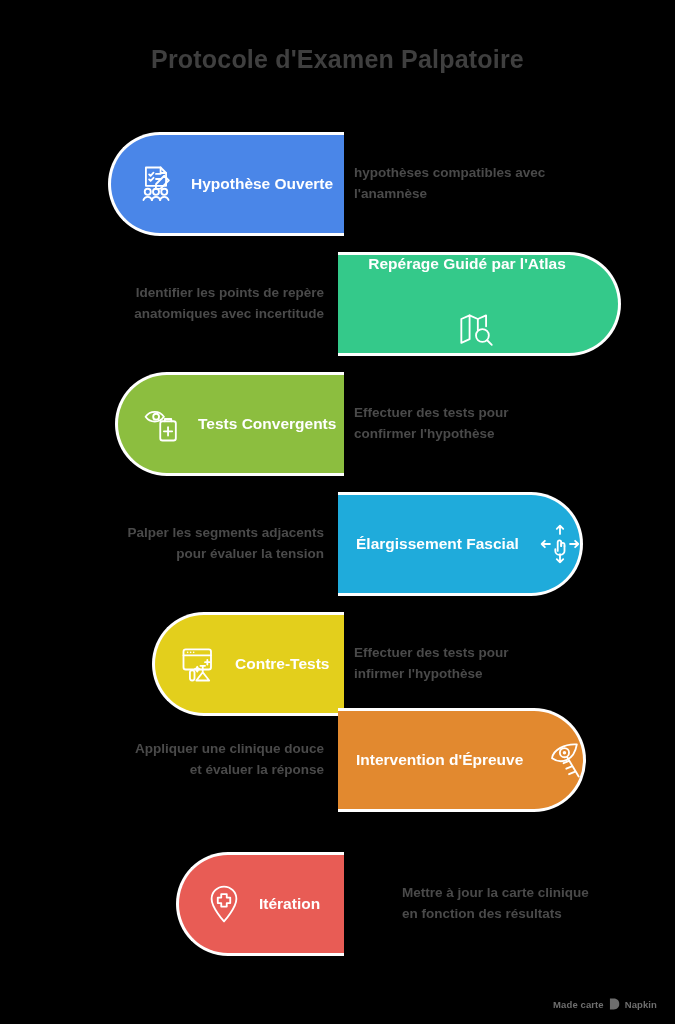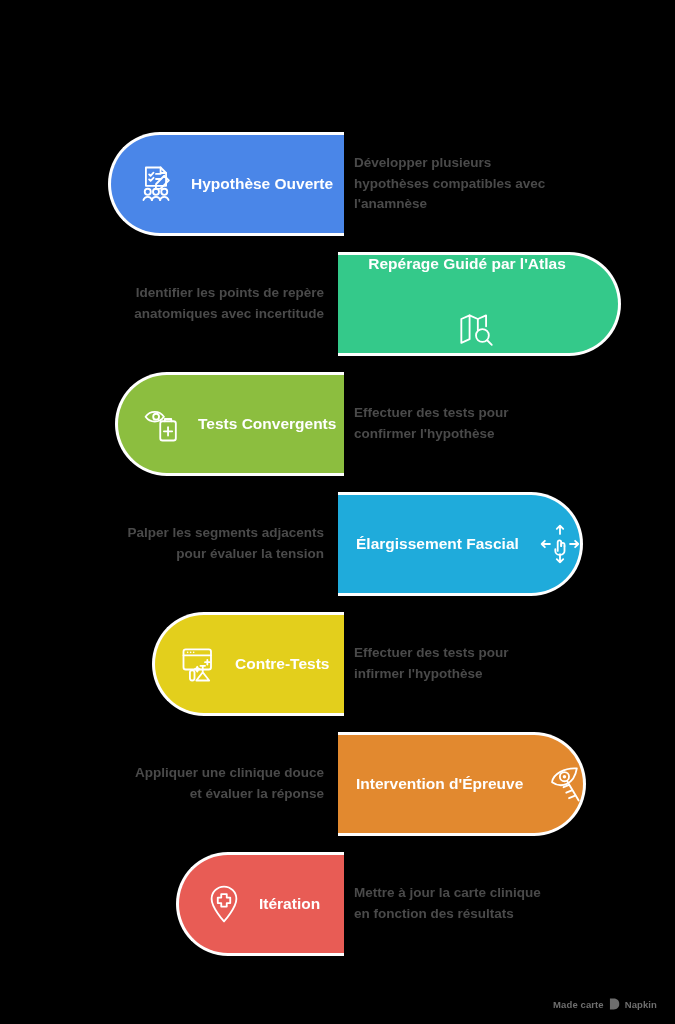--- a/index.html
+++ b/index.html
@@ -136,20 +136,23 @@
   }
   .footer .napkin-logo svg { width: 11px; height: 12px; display: block; }
   .footer .made-with { letter-spacing: 0.1px; }
   .footer .brand { letter-spacing: 0.1px; }
 </style>
 </head>
 <body>
 
 <div id="infographic" style="background: rgb(0, 0, 0);">
 
+  <div class="title-wrap">
+    <div class="title" style="color: rgb(63, 63, 63);">Protocole d'Examen Palpatoire</div>
+  </div>
 
   <div class="row" style="top:132px;">
     <div class="pill left" style="left: 108px; width: 236px; background: rgb(74, 134, 232);">
       <span class="icon">
         <svg viewBox="0 0 48 48" fill="none" stroke="#ffffff" stroke-width="2" stroke-linecap="round" stroke-linejoin="round">
           <path d="M13 6 h16 l6 6 v14 h-22 z"></path>
           <path d="M29 6 v6 h6"></path>
           <path d="M16.5 13.5 l1.6 1.6 l3.2 -3.4"></path>
           <path d="M16.5 19 l1.6 1.6 l3.2 -3.4"></path>
           <path d="M24 13 h5"></path>
@@ -160,21 +163,20 @@
           <circle cx="33" cy="32.5" r="3.3"></circle>
           <path d="M10.3 41.5 a4.9 4.9 0 0 1 9.4 0"></path>
           <path d="M19.3 41.5 a4.9 4.9 0 0 1 9.4 0"></path>
           <path d="M28.3 41.5 a4.9 4.9 0 0 1 9.4 0"></path>
         </svg>
       </span>
       <span class="pill-label">Hypothèse Ouverte</span>
     </div>
     <div class="desc on-right" style="color: rgb(74, 74, 74);">
       <div>
-        <span>Développer plusieurs</span>
         <span>hypothèses compatibles avec</span>
         <span>l'anamnèse</span>
       </div>
     </div>
   </div>
 
   <div class="row" style="top:252px;">
     <div class="pill right" style="left: 338px; width: 283px; background: rgb(52, 201, 138); flex-direction: column;">
       <span class="pill-label">Repérage Guidé par l'Atlas</span>
       <span class="icon">
@@ -259,21 +261,21 @@
       <span class="pill-label">Contre-Tests</span>
     </div>
     <div class="desc on-right" style="color: rgb(74, 74, 74);">
       <div>
         <span>Effectuer des tests pour</span>
         <span>infirmer l'hypothèse</span>
       </div>
     </div>
   </div>
 
-  <div class="row" style="top:732px;">
+  <div class="row" style="top:708px;">
     <div class="pill right" style="left: 338px; width: 248px; background: rgb(226, 137, 47);">
       <span class="pill-label">Intervention d'Épreuve</span>
       <span class="icon">
         <svg viewBox="0 0 48 48" fill="none" stroke="#ffffff" stroke-width="2" stroke-linecap="round" stroke-linejoin="round">
           <path d="M38 7 C25 6 12 13 11 22 c10 7 24 3 27 -15 z"></path>
           <circle cx="24.5" cy="16" r="5"></circle>
           <circle cx="24.5" cy="16" r="1.9" fill="#ffffff" stroke="none"></circle>
           <path d="M27.5 21 L40 42"></path>
           <path d="M29.5 25 l-6 2.5"></path>
           <path d="M32.5 31 l-6 2.5"></path>
@@ -292,21 +294,21 @@
   <div class="row" style="top:852px;">
     <div class="pill left" style="left: 176px; width: 168px; background: rgb(232, 92, 85);">
       <span class="icon">
         <svg viewBox="0 0 48 48" fill="none" stroke="#ffffff" stroke-width="2" stroke-linecap="round" stroke-linejoin="round">
           <path d="M24 5 a13.5 13.5 0 0 1 13.5 13.5 C37.5 28 24 43 24 43 S10.5 28 10.5 18.5 A13.5 13.5 0 0 1 24 5 z"></path>
           <path d="M21 13.2 h6 v3.8 h3.8 v6 H27 v3.8 h-6 V23 h-3.8 v-6 H21 z"></path>
         </svg>
       </span>
       <span class="pill-label">Itération</span>
     </div>
-    <div class="desc on-right" style="color: rgb(74, 74, 74);">
+    <div class="desc on-right" style="color: rgb(74, 74, 74); margin-left: 48px;">
       <div>
         <span>Mettre à jour la carte clinique</span>
         <span>en fonction des résultats</span>
       </div>
     </div>
   </div>
 
   <div class="footer">
     <span class="made-with">Made carte</span>
     <span class="napkin-logo">

